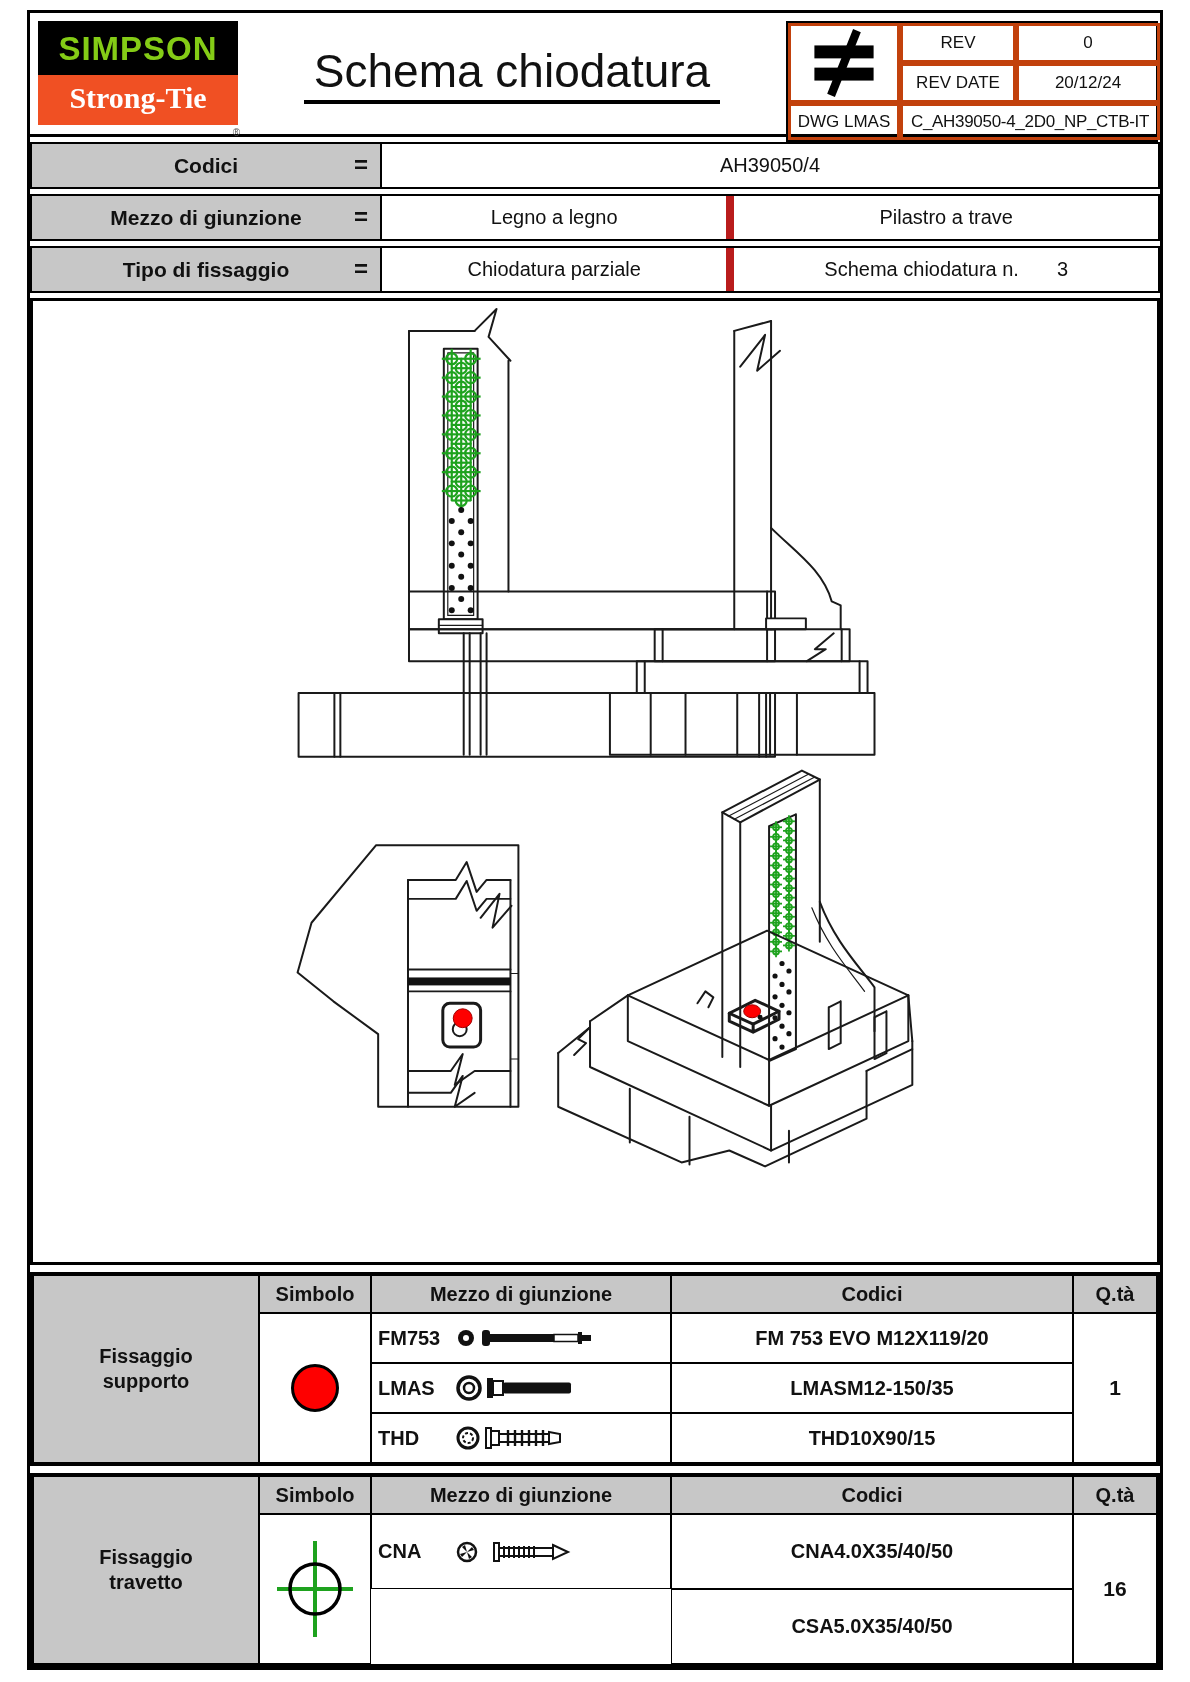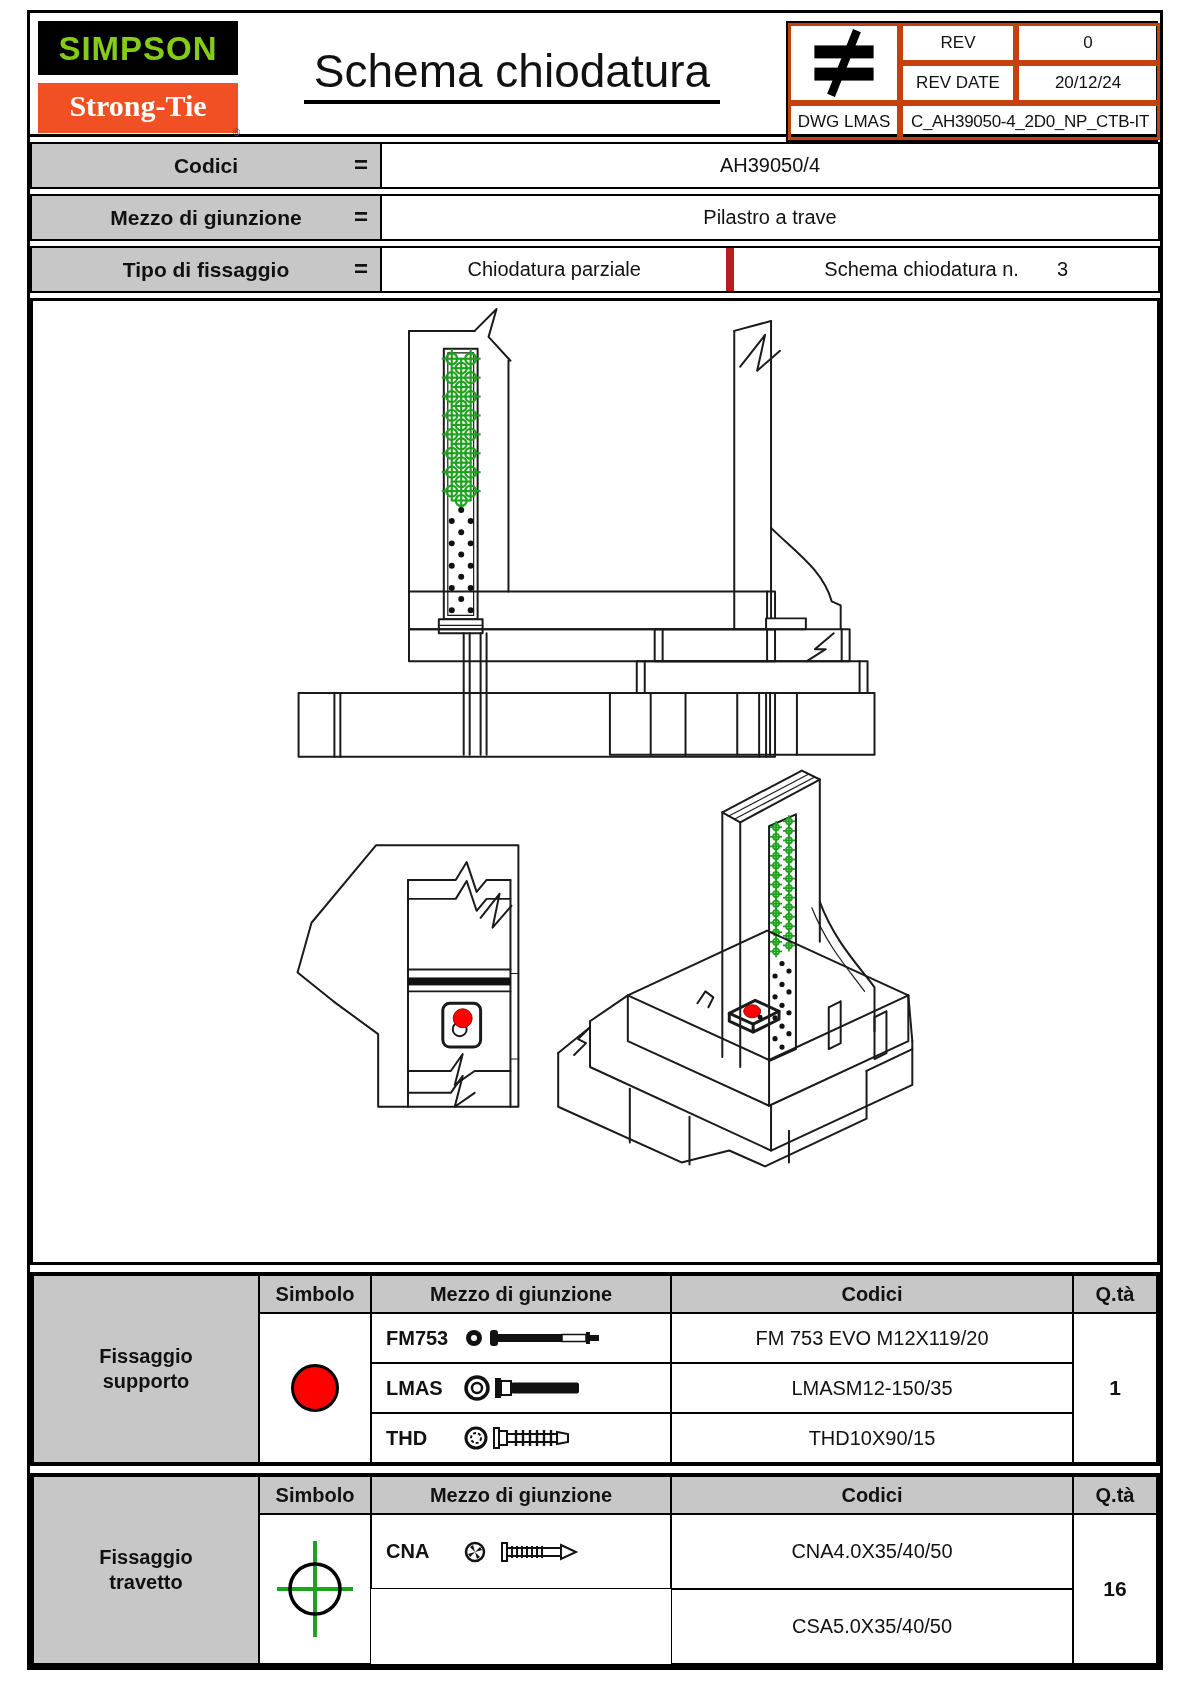--- a/index.html
+++ b/index.html
@@ -7,21 +7,21 @@
   body{font-family:"Liberation Sans", sans-serif; color:#111;}
   .page{width:1190px;height:1682px;padding:10px 27px 12px;background:#fff;overflow:hidden;}
   .frame{height:100%;border:3px solid #000;display:flex;flex-direction:column;padding:0;}
 
   
   .header{display:flex;align-items:stretch;border-bottom:3px solid #000;height:124px;flex:0 0 auto;}
   .logo{width:200px;margin:8px 0 6px 8px;position:relative;flex:0 0 auto;}
   .logo-top{background:#000;color:#84cc16;font-weight:bold;font-size:33px;text-align:center;
     letter-spacing:1px;padding:9px 4px 7px;}
   .logo-bottom{background:var(--orange);color:#fff;font-weight:bold;font-size:30px;text-align:center;
-    font-family:"Liberation Serif", serif;padding:6px 4px 10px;margin-top:8px;}
+    font-family:"Liberation Serif", serif;padding:6px 4px 10px;}
   .logo-reg{position:absolute;right:-2px;bottom:-10px;font-size:10px;color:#555;}
   .title-wrap{flex:1;display:flex;align-items:center;justify-content:center;}
   .sheet-title{font-size:46px;border-bottom:4px solid #000;padding:0 10px 2px;white-space:nowrap;}
   .rev-block{flex:0 0 auto;width:372px;margin:8px 2px 0 0;align-self:flex-start;
     display:grid;grid-template-columns:112px 116px 144px;grid-template-rows:40px 40px 37px;
     border:2px solid #000;}
   .rev-block > div{border:3px solid #c2410c;display:flex;align-items:center;justify-content:center;
     font-size:17px;}
   .neq-cell{grid-row:1/3;grid-column:1;}
   .dwg-label{grid-row:3;grid-column:1;font-size:15px;}
@@ -50,23 +50,23 @@
   .fixtable{display:grid;grid-template-columns:226px 112px 300px 402px 84px;
     border:3px solid #000;flex:0 0 auto;background:#fff;}
   .t1{grid-template-rows:38px 50px 50px 50px;margin-top:7px;}
   .t2{grid-template-rows:38px 75px 75px;margin-top:7px;}
   .fc{border:1.5px solid #000;display:flex;align-items:center;justify-content:center;}
   .group-cell{grid-row:1/-1;grid-column:1;background:var(--gray);font-weight:bold;font-size:20px;
     text-align:center;white-space:pre-line;line-height:1.25;}
   .hdr{background:var(--gray);font-weight:bold;font-size:20px;}
   .sym-cell{grid-row:2/-1;grid-column:2;background:#fff;}
   .qty-cell{grid-row:2/-1;grid-column:5;font-weight:bold;font-size:21px;}
-  .mezzo-cell{justify-content:flex-start;padding-left:14px;gap:16px;}
+  .mezzo-cell{justify-content:flex-start;padding-left:6px;gap:16px;}
   .fast-name{font-weight:bold;font-size:20px;min-width:62px;}
-  .code-cell{font-weight:normal;font-size:20px;}
+  .code-cell{font-weight:bold;font-size:20px;}
   .red-dot{width:48px;height:48px;border-radius:50%;background:var(--red);border:3px solid #000;}
 </style>
 </head>
 <body>
 
 <div class="page">
 <div class="frame">
 
   <div class="header">
     <div class="logo">
@@ -103,20 +103,21 @@
       <div class="info-cell">AH39050/4</div>
     </div>
   </div>
 
   <div class="info-row">
     <div class="info-label">
       <span>Mezzo di giunzione</span>
       <span class="eq">=</span>
     </div>
     <div class="info-values">
+      <div class="info-cell">Legno a legno</div>
       <div class="info-cell" style="flex:1.23">Pilastro a trave</div>
     </div>
   </div>
 
   <div class="info-row">
     <div class="info-label">
       <span>Tipo di fissaggio</span>
       <span class="eq">=</span>
     </div>
     <div class="info-values">

